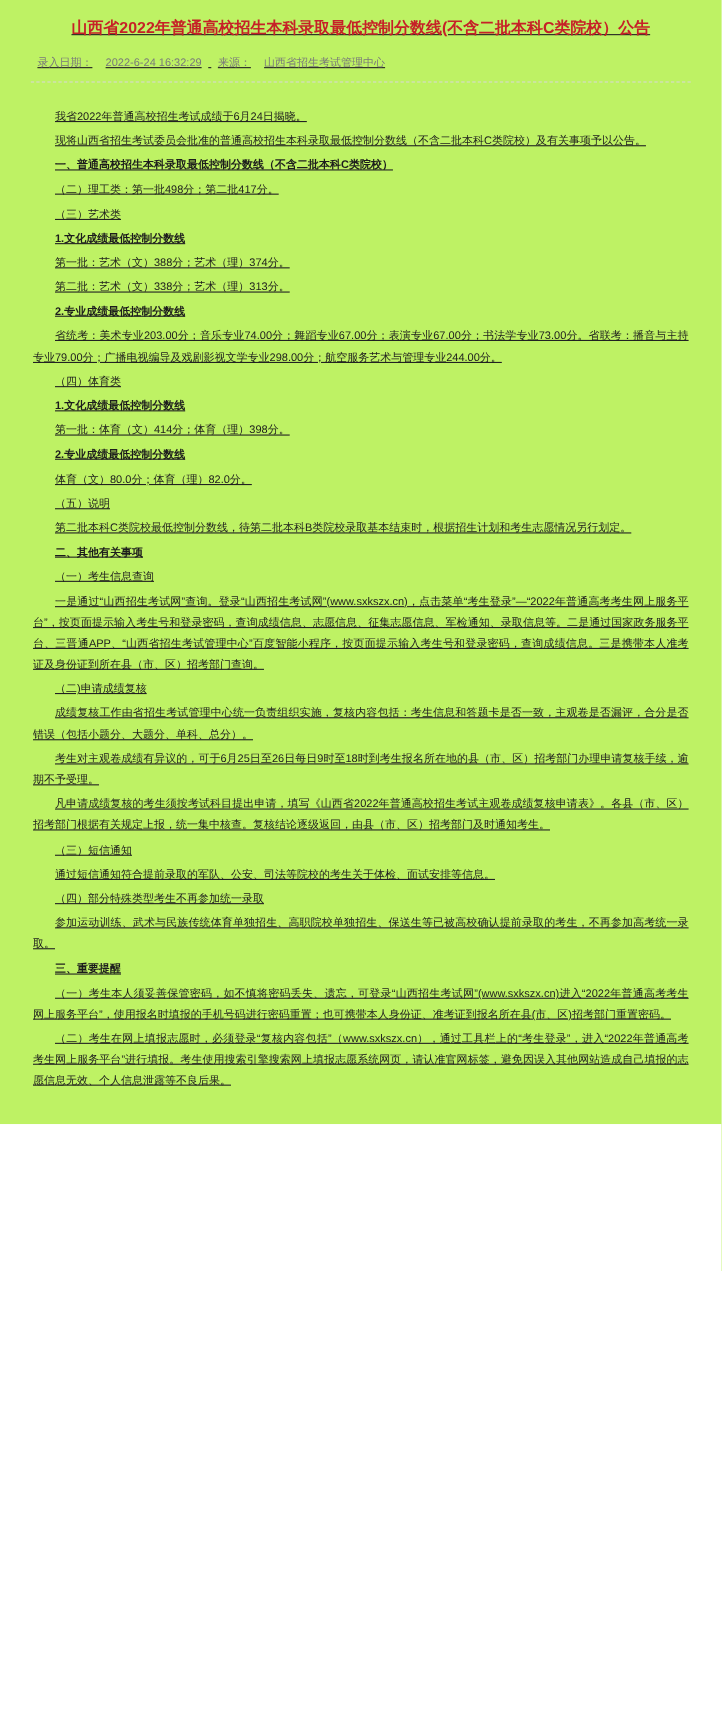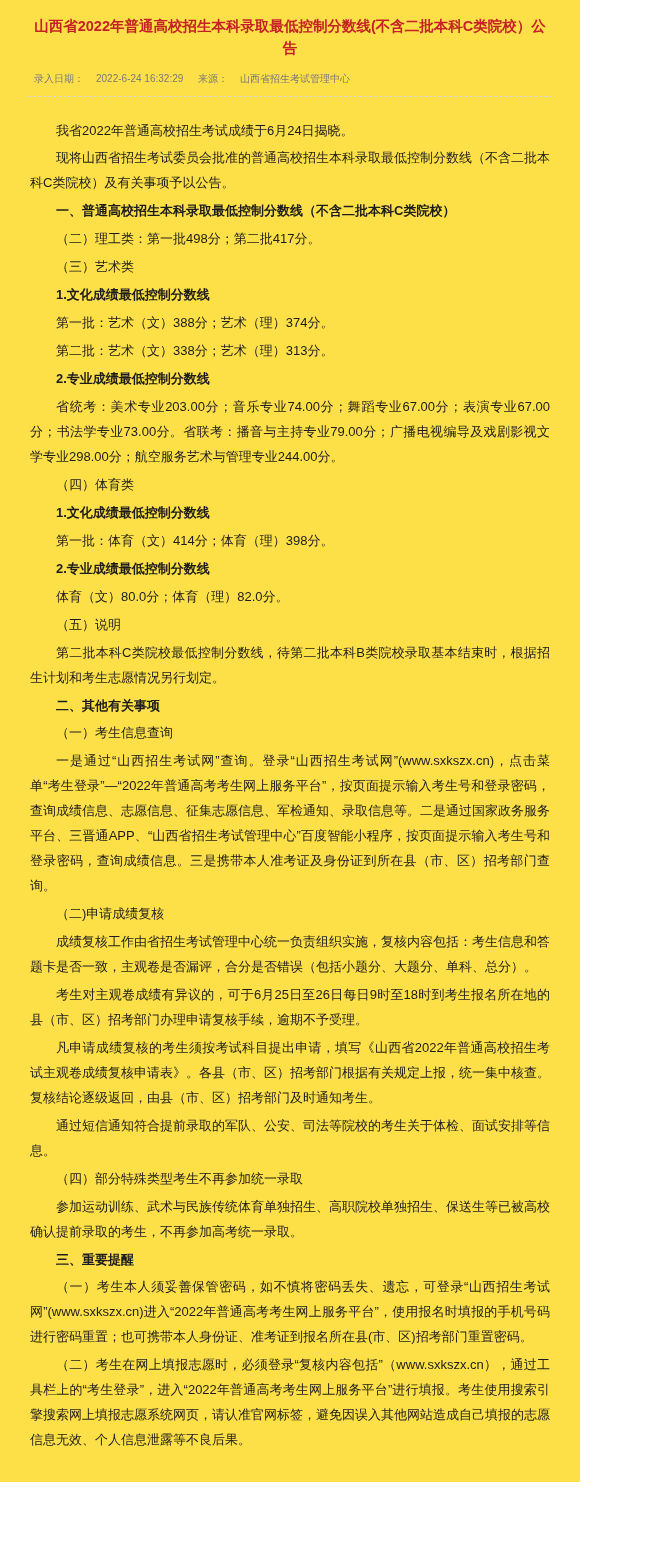--- a/index.html
+++ b/index.html
@@ -6,24 +6,25 @@
     margin: 0;
     padding: 0;
   }
   body {
     width: 656px;
     background: #ffffff;
     font-family: "Liberation Sans", sans-serif;
     color: #222222;
   }
   .page {
-    width: 580px;
+    width: 656px;
     box-sizing: border-box;
-    background: #fde047;
+    background: #bef264;
     padding: 0;
+    text-decoration: underline;
   }
   .title-bar {
     padding: 16px 28px 6px 28px;
     text-align: center;
   }
   .doc-title {
     font-size: 14.5px;
     font-weight: bold;
     color: #c62127;
     line-height: 1.5;
@@ -38,21 +39,21 @@
   }
   .meta-bar span {
     margin: 0 6px;
   }
   .divider {
     border-bottom: 1px dashed #d8d8d8;
     margin: 0 28px 22px 28px;
   }
   .content {
     padding: 0 30px 26px 30px;
-    font-size: 13px;
+    font-size: 10px;
     line-height: 1.92;
     color: #1c1c1c;
     text-align: justify;
   }
   .content p {
     margin: 0 0 3px 0;
   }
   .indent {
     text-indent: 2em;
   }
@@ -94,20 +95,21 @@
     <p class="indent">体育（文）80.0分；体育（理）82.0分。</p>
     <p class="indent">（五）说明</p>
     <p class="indent">第二批本科C类院校最低控制分数线，待第二批本科B类院校录取基本结束时，根据招生计划和考生志愿情况另行划定。</p>
     <p class="indent bold">二、其他有关事项</p>
     <p class="indent">（一）考生信息查询</p>
     <p class="indent">一是通过“山西招生考试网”查询。登录“山西招生考试网”(www.sxkszx.cn)，点击菜单“考生登录”—“2022年普通高考考生网上服务平台”，按页面提示输入考生号和登录密码，查询成绩信息、志愿信息、征集志愿信息、军检通知、录取信息等。二是通过国家政务服务平台、三晋通APP、“山西省招生考试管理中心”百度智能小程序，按页面提示输入考生号和登录密码，查询成绩信息。三是携带本人准考证及身份证到所在县（市、区）招考部门查询。</p>
     <p class="indent">（二)申请成绩复核</p>
     <p class="indent">成绩复核工作由省招生考试管理中心统一负责组织实施，复核内容包括：考生信息和答题卡是否一致，主观卷是否漏评，合分是否错误（包括小题分、大题分、单科、总分）。</p>
     <p class="indent">考生对主观卷成绩有异议的，可于6月25日至26日每日9时至18时到考生报名所在地的县（市、区）招考部门办理申请复核手续，逾期不予受理。</p>
     <p class="indent">凡申请成绩复核的考生须按考试科目提出申请，填写《山西省2022年普通高校招生考试主观卷成绩复核申请表》。各县（市、区）招考部门根据有关规定上报，统一集中核查。复核结论逐级返回，由县（市、区）招考部门及时通知考生。</p>
+    <p class="indent">（三）短信通知</p>
     <p class="indent">通过短信通知符合提前录取的军队、公安、司法等院校的考生关于体检、面试安排等信息。</p>
     <p class="indent">（四）部分特殊类型考生不再参加统一录取</p>
     <p class="indent">参加运动训练、武术与民族传统体育单独招生、高职院校单独招生、保送生等已被高校确认提前录取的考生，不再参加高考统一录取。</p>
     <p class="indent bold">三、重要提醒</p>
     <p class="indent">（一）考生本人须妥善保管密码，如不慎将密码丢失、遗忘，可登录“山西招生考试网”(www.sxkszx.cn)进入“2022年普通高考考生网上服务平台”，使用报名时填报的手机号码进行密码重置；也可携带本人身份证、准考证到报名所在县(市、区)招考部门重置密码。</p>
     <p class="indent">（二）考生在网上填报志愿时，必须登录“复核内容包括”（www.sxkszx.cn），通过工具栏上的“考生登录”，进入“2022年普通高考考生网上服务平台”进行填报。考生使用搜索引擎搜索网上填报志愿系统网页，请认准官网标签，避免因误入其他网站造成自己填报的志愿信息无效、个人信息泄露等不良后果。</p>
   </div>
 
 </div>
 

